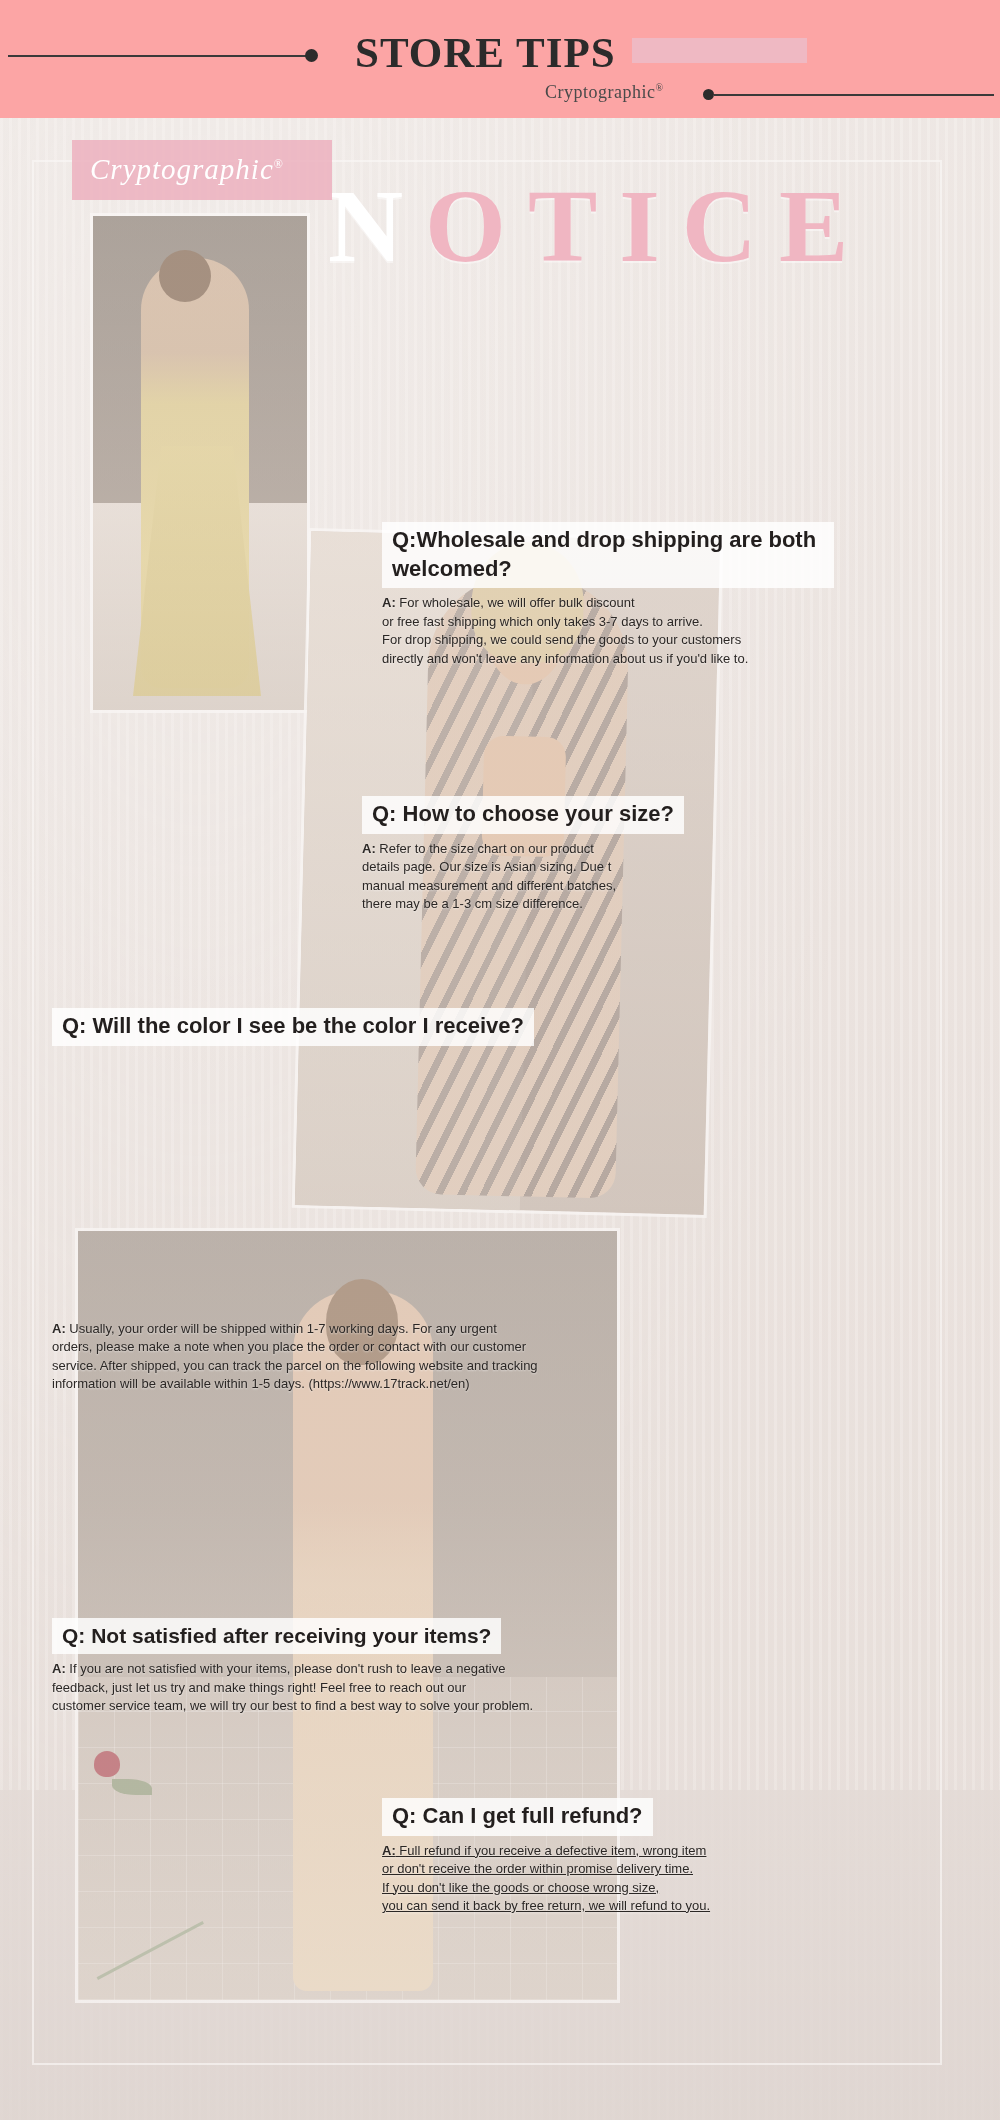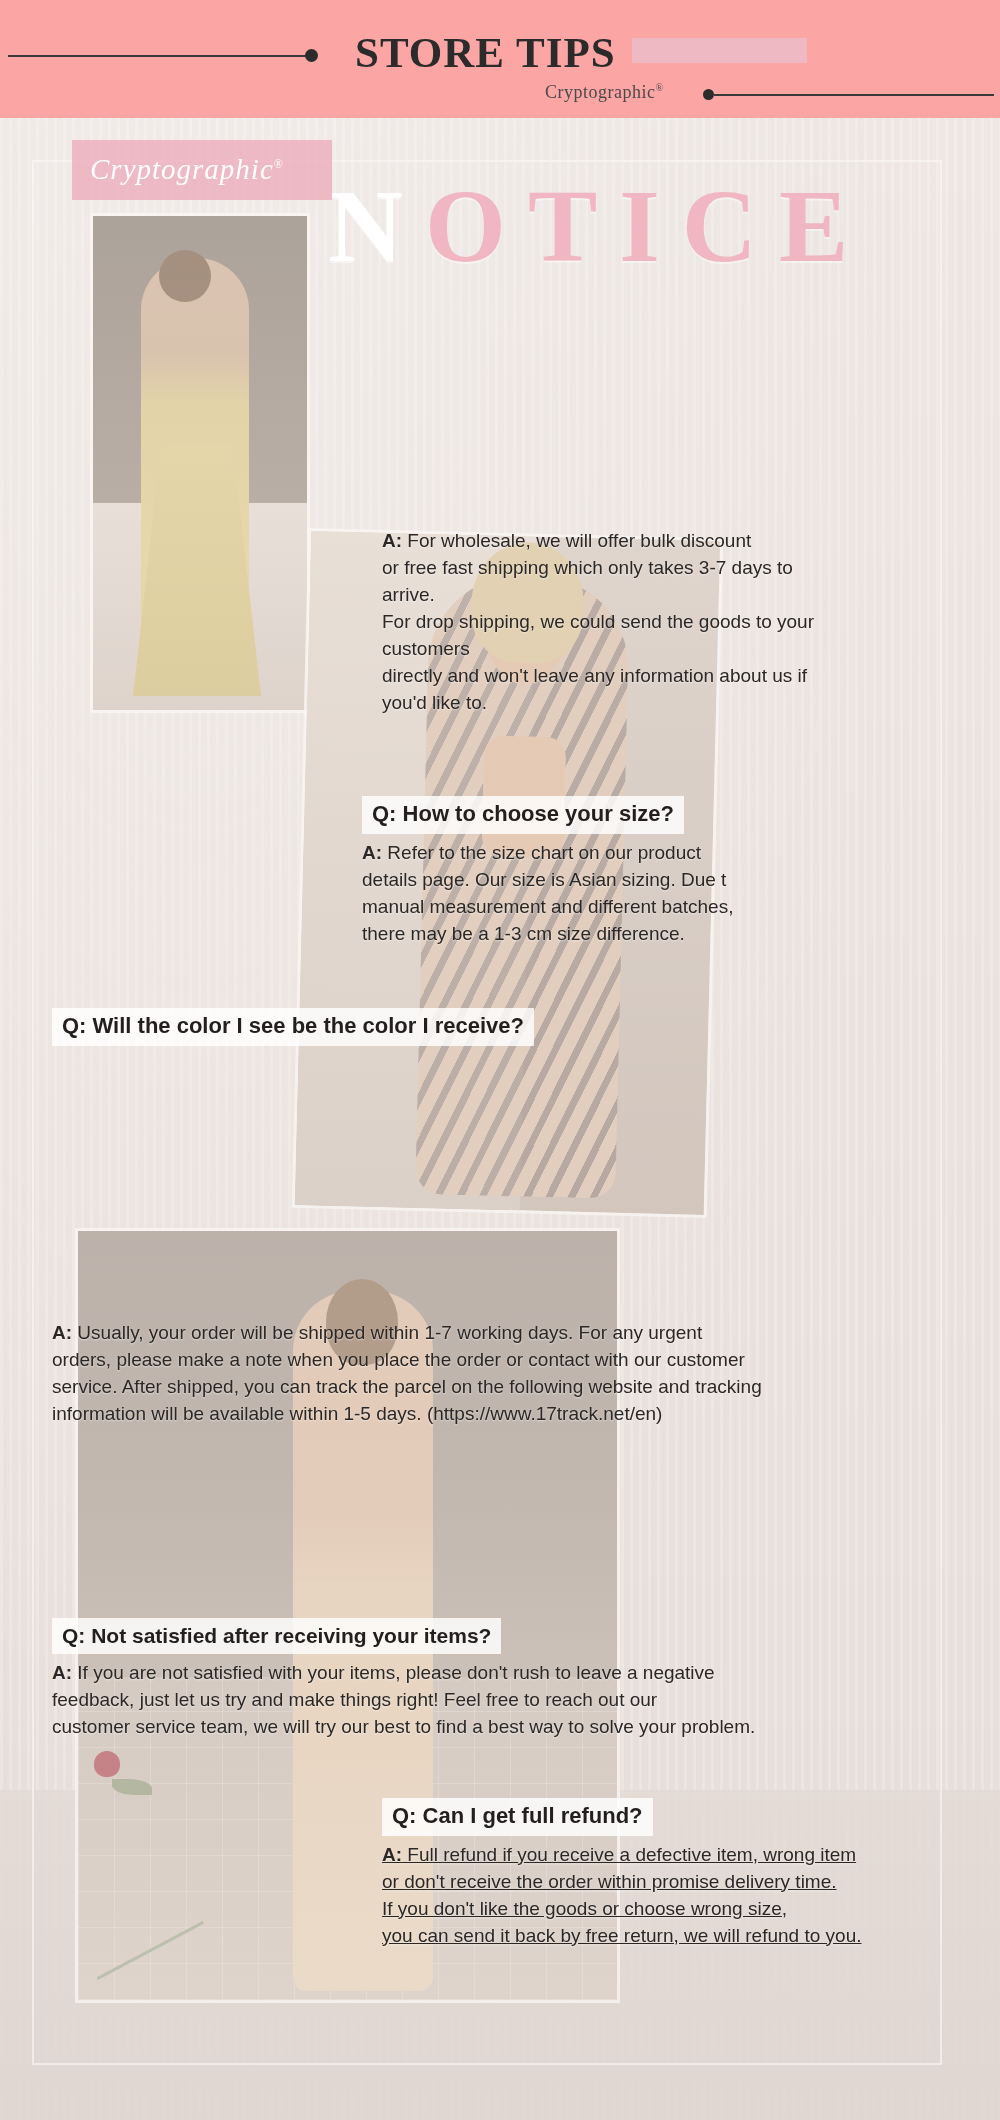--- a/index.html
+++ b/index.html
@@ -218,21 +218,21 @@
     background:rgba(255,255,255,0.82);
     color:#231f1e;
     font-weight:bold;
     padding:4px 10px 5px 10px;
     line-height:1.3;
   }
   .a {
     margin-top:6px;
     color:#2b2725;
     line-height:1.42;
-    font-size:19px;
+    font-size:13px;
     text-shadow:0 1px 2px rgba(255,255,255,0.55);
   }
   .a b { font-weight:bold; }
 
   
   #qa1 { left:382px; top:404px; width:468px; }
   #qa1 .q { font-size:22px; width:452px; }
   #qa2 { left:362px; top:630px; width:452px;margin-top:48px; }
   #qa2 .q { font-size:22px; }
   #qa2 .a { width:390px; }
@@ -301,20 +301,21 @@
 
   <div class="logo-tag">
     <div class="logo-tag-text"><span>Cryptographic</span><sup>®</sup></div>
   </div>
 
   <div class="notice">
     <span class="w">N</span>OTICE
   </div>
 
   <div class="qa" id="qa1">
+    <div class="q">Q:Wholesale and drop shipping are both welcomed?</div>
     <div class="a"><b>A:</b><span style="white-space:pre-line"> For wholesale, we will offer bulk discount
 or free fast shipping which only takes 3-7 days to arrive.
 For drop shipping, we could send the goods to your customers
 directly and won't leave any information about us if you'd like to.</span></div>
   </div>
 
   <div class="qa" id="qa2">
     <div class="q">Q: How to choose your size?</div>
     <div class="a"><b>A:</b><span style="white-space:pre-line"> Refer to the size chart on our product
 details page. Our size is Asian sizing. Due t

